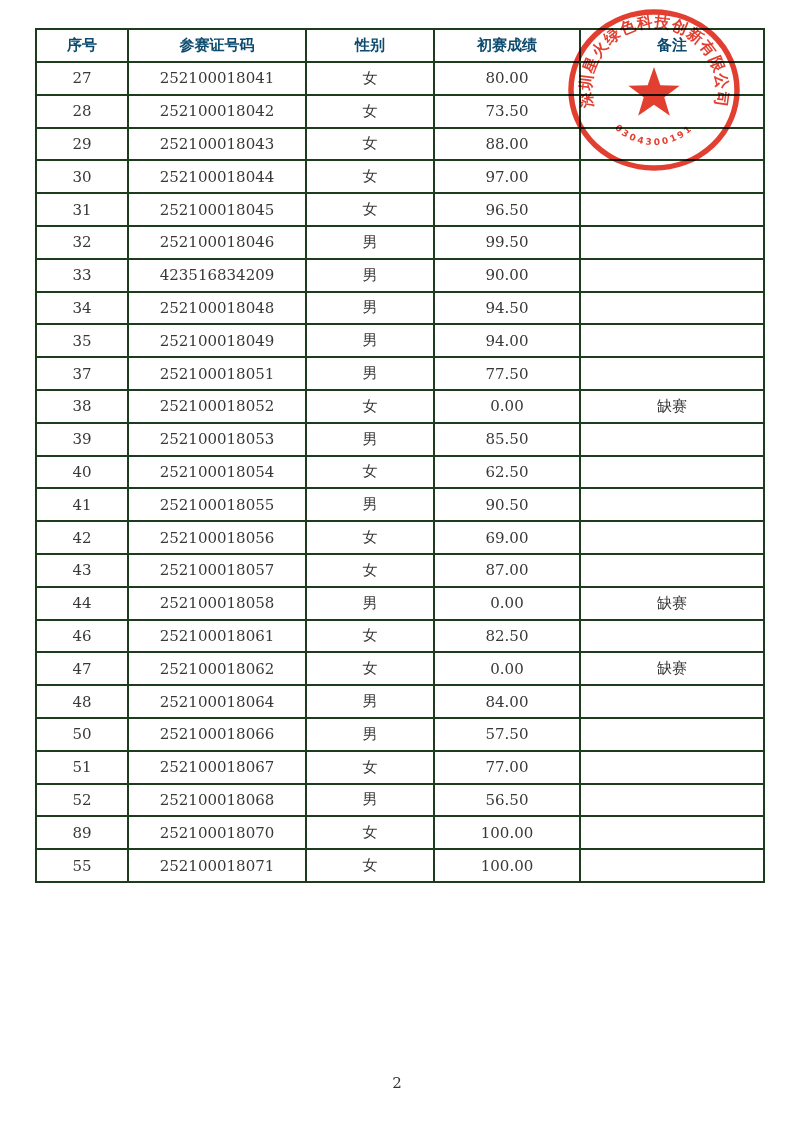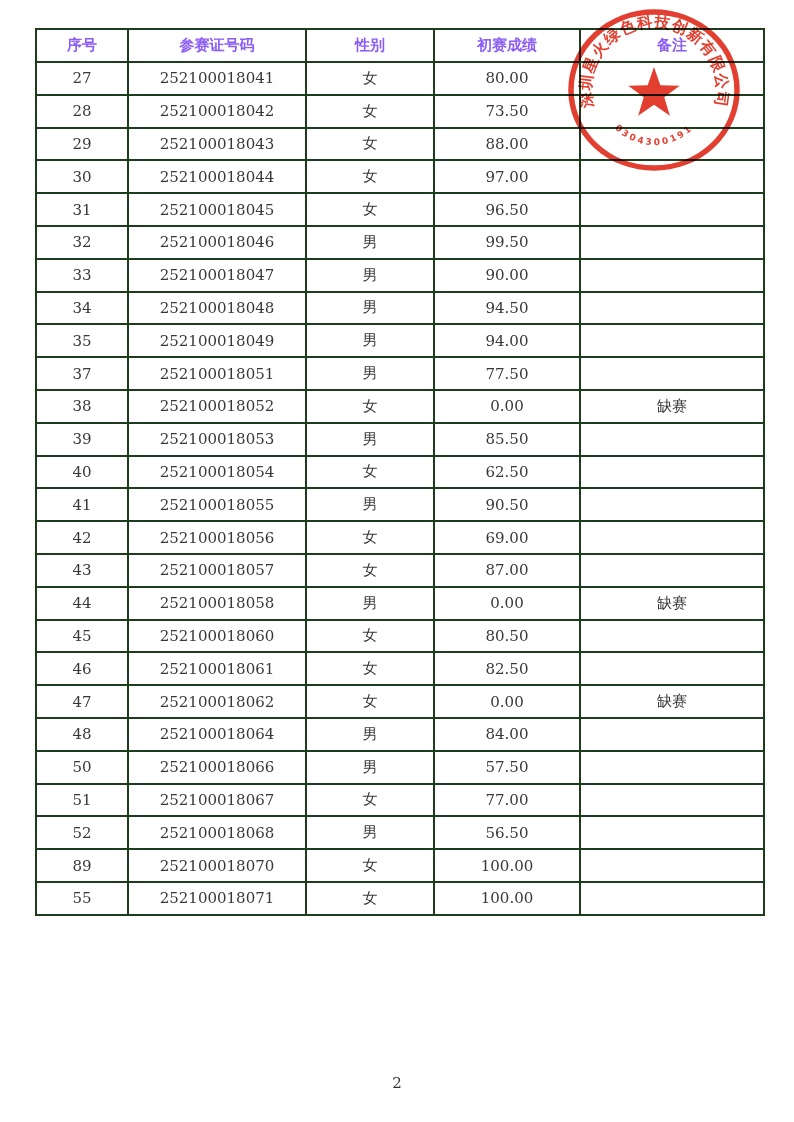--- a/index.html
+++ b/index.html
@@ -34,21 +34,21 @@
     vertical-align:middle;
     padding:0;
     overflow:hidden;
     white-space:nowrap;
   }
   th{
     height:31px;
     font-family:"Liberation Sans","DejaVu Sans",sans-serif;
     font-weight:bold;
     font-size:15px;
-    color:#8b5cf6;
+    color:#0c4a6e;
   }
   td{
     height:30.8px;
     font-family:"DejaVu Serif","Liberation Serif",serif;
     font-size:15px;
     color:var(--text);
   }
   .page-number{
     position:absolute;
     top:1074px;left:0;width:794px;
@@ -129,21 +129,21 @@
   <tr>
     <td>32</td>
     <td>252100018046</td>
     <td>男</td>
     <td>99.50</td>
     <td></td>
   </tr>
 
   <tr>
     <td>33</td>
-    <td>252100018047</td>
+    <td>423516834209</td>
     <td>男</td>
     <td>90.00</td>
     <td></td>
   </tr>
 
   <tr>
     <td>34</td>
     <td>252100018048</td>
     <td>男</td>
     <td>94.50</td>
@@ -216,27 +216,20 @@
   </tr>
 
   <tr>
     <td>44</td>
     <td>252100018058</td>
     <td>男</td>
     <td>0.00</td>
     <td>缺赛</td>
   </tr>
 
-  <tr>
-    <td>45</td>
-    <td>252100018060</td>
-    <td>女</td>
-    <td>80.50</td>
-    <td></td>
-  </tr>
 
   <tr>
     <td>46</td>
     <td>252100018061</td>
     <td>女</td>
     <td>82.50</td>
     <td></td>
   </tr>
 
   <tr>

